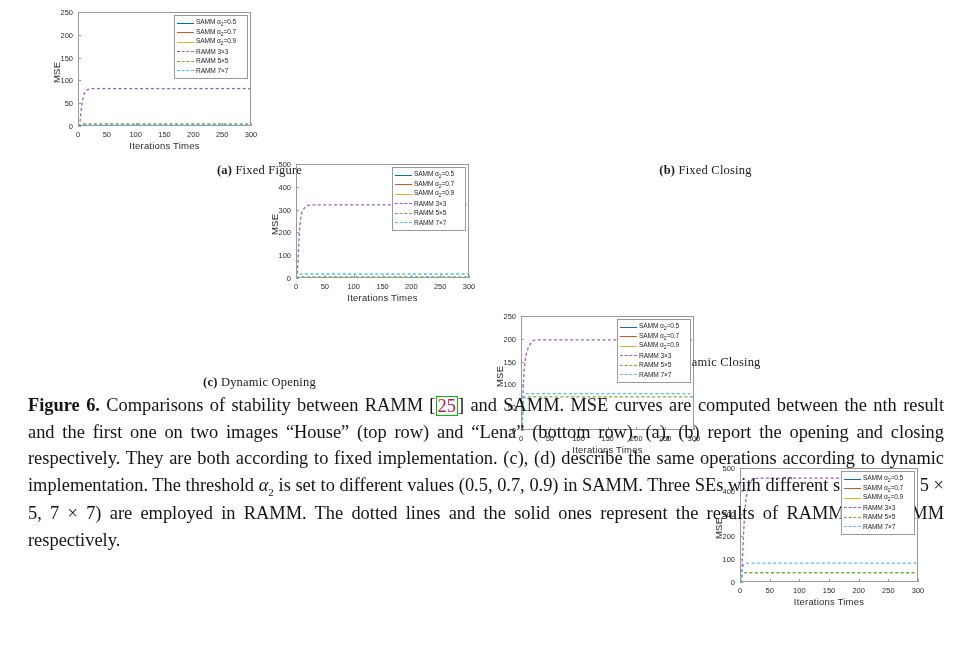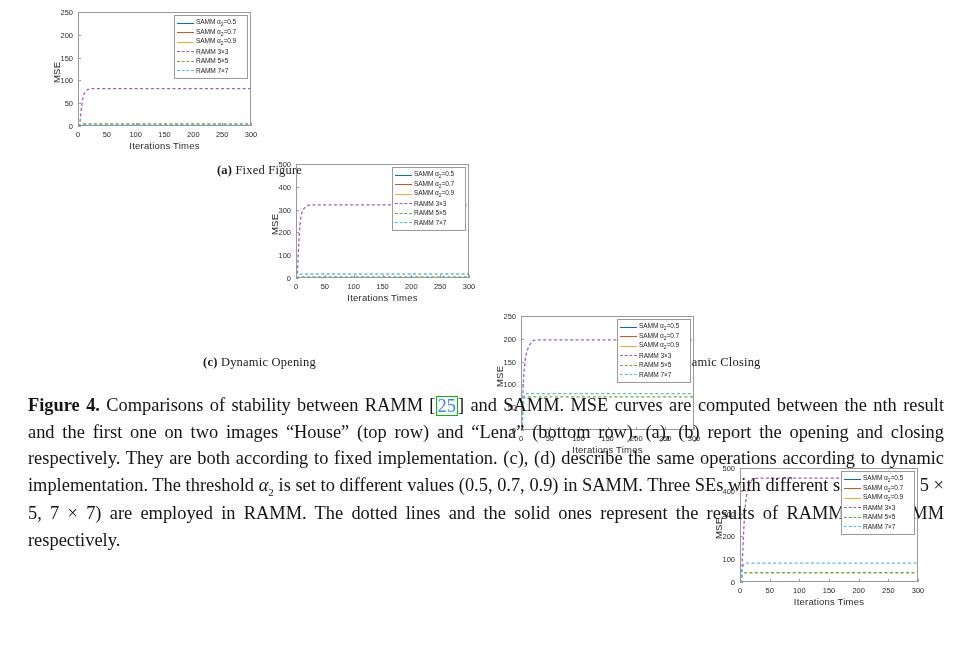--- a/index.html
+++ b/index.html
@@ -104,21 +104,21 @@
     position:absolute;
     left:28px;top:392px;width:916px;
     font-family:"Liberation Serif", serif;
     font-size:18.4px;
     line-height:1.44;
     text-align:justify;
     color:#141414;
   }
   .caption b{font-weight:bold;}
   .cite{
-    color:#3b82f6;
+    color:#be185d;
     border:1.6px solid #00c000;
     padding:0 1px;
     line-height:1;
     display:inline-block;
     transform:translateY(1px);
   }
   .alpha-sub sub{font-size:11px;}
 </style>
 </head>
 <body>
@@ -429,29 +429,33 @@
             </span>
             <span class="lgtext">RAMM 7×7</span>
           </div>
         </div>
       </div>
 
     <div class="subcap" style="left:44px;top:163px;width:431px;">
       <b>(a)</b>
       <span>Fixed Figure</span>
     </div>
-
-    <div class="subcap" style="left:44px;top:355px;width:431px;">
+    <div class="subcap" style="left:487px;top:163px;width:437px;">
+      <b>(b)</b>
+      <span>Fixed Closing</span>
+    </div>
+
+    <div class="subcap" style="left:44px;top:375px;width:431px;">
       <b>(c)</b>
       <span>Dynamic Opening</span>
     </div>
     <div class="subcap" style="left:487px;top:355px;width:437px;">
       <b>(d)</b>
       <span>Dynamic Closing</span>
     </div>
   </div>
 
   <div class="caption">
-    <b>Figure 4.</b>
+    <b>Figure 6.</b>
     <span>Comparisons of stability between RAMM [</span><span class="cite">25</span><span>] and SAMM. MSE curves are computed between the nth result and the first one on two images “House” (top row) and “Lena” (bottom row). (a), (b) report the opening and closing respectively. They are both according to fixed implementation. (c), (d) describe the same operations according to dynamic implementation. The threshold </span><span class="alpha-sub"><i>α</i><sub>2</sub></span><span> is set to different values (0.5, 0.7, 0.9) in SAMM. Three SEs with different size (3 × 3, 5 × 5, 7 × 7) are employed in RAMM. The dotted lines and the solid ones represent the results of RAMM and SAMM respectively.</span>
   </div>
 
 </div>
 
 </body></html>

